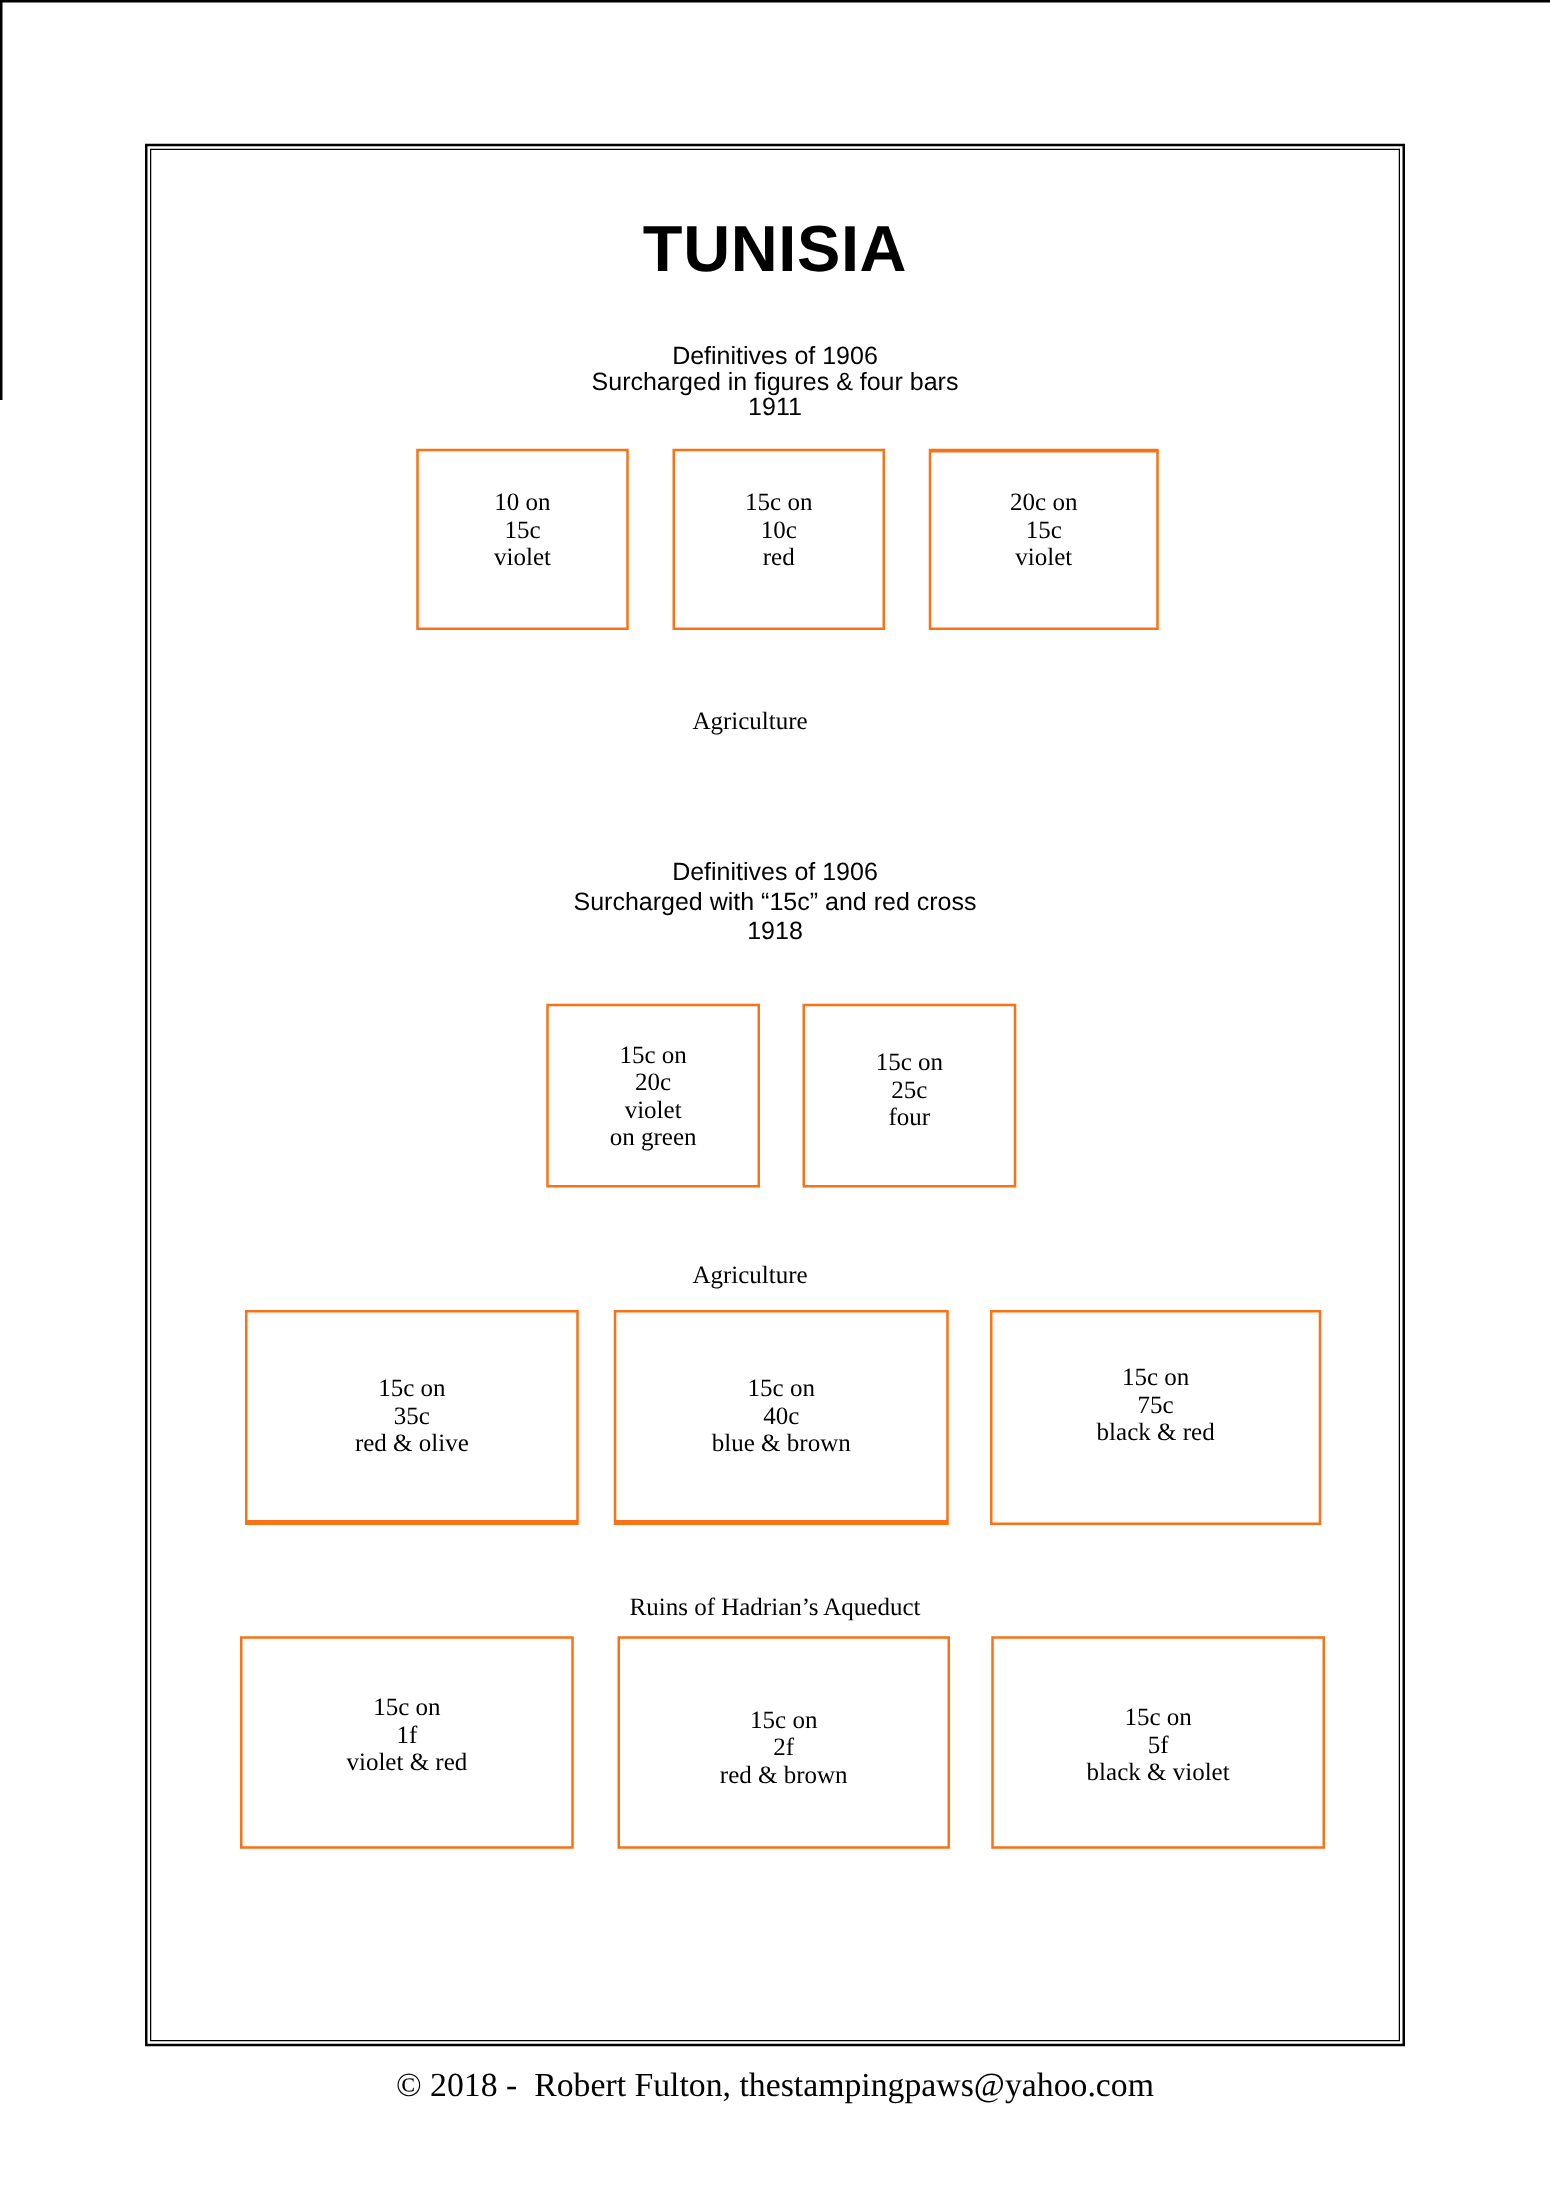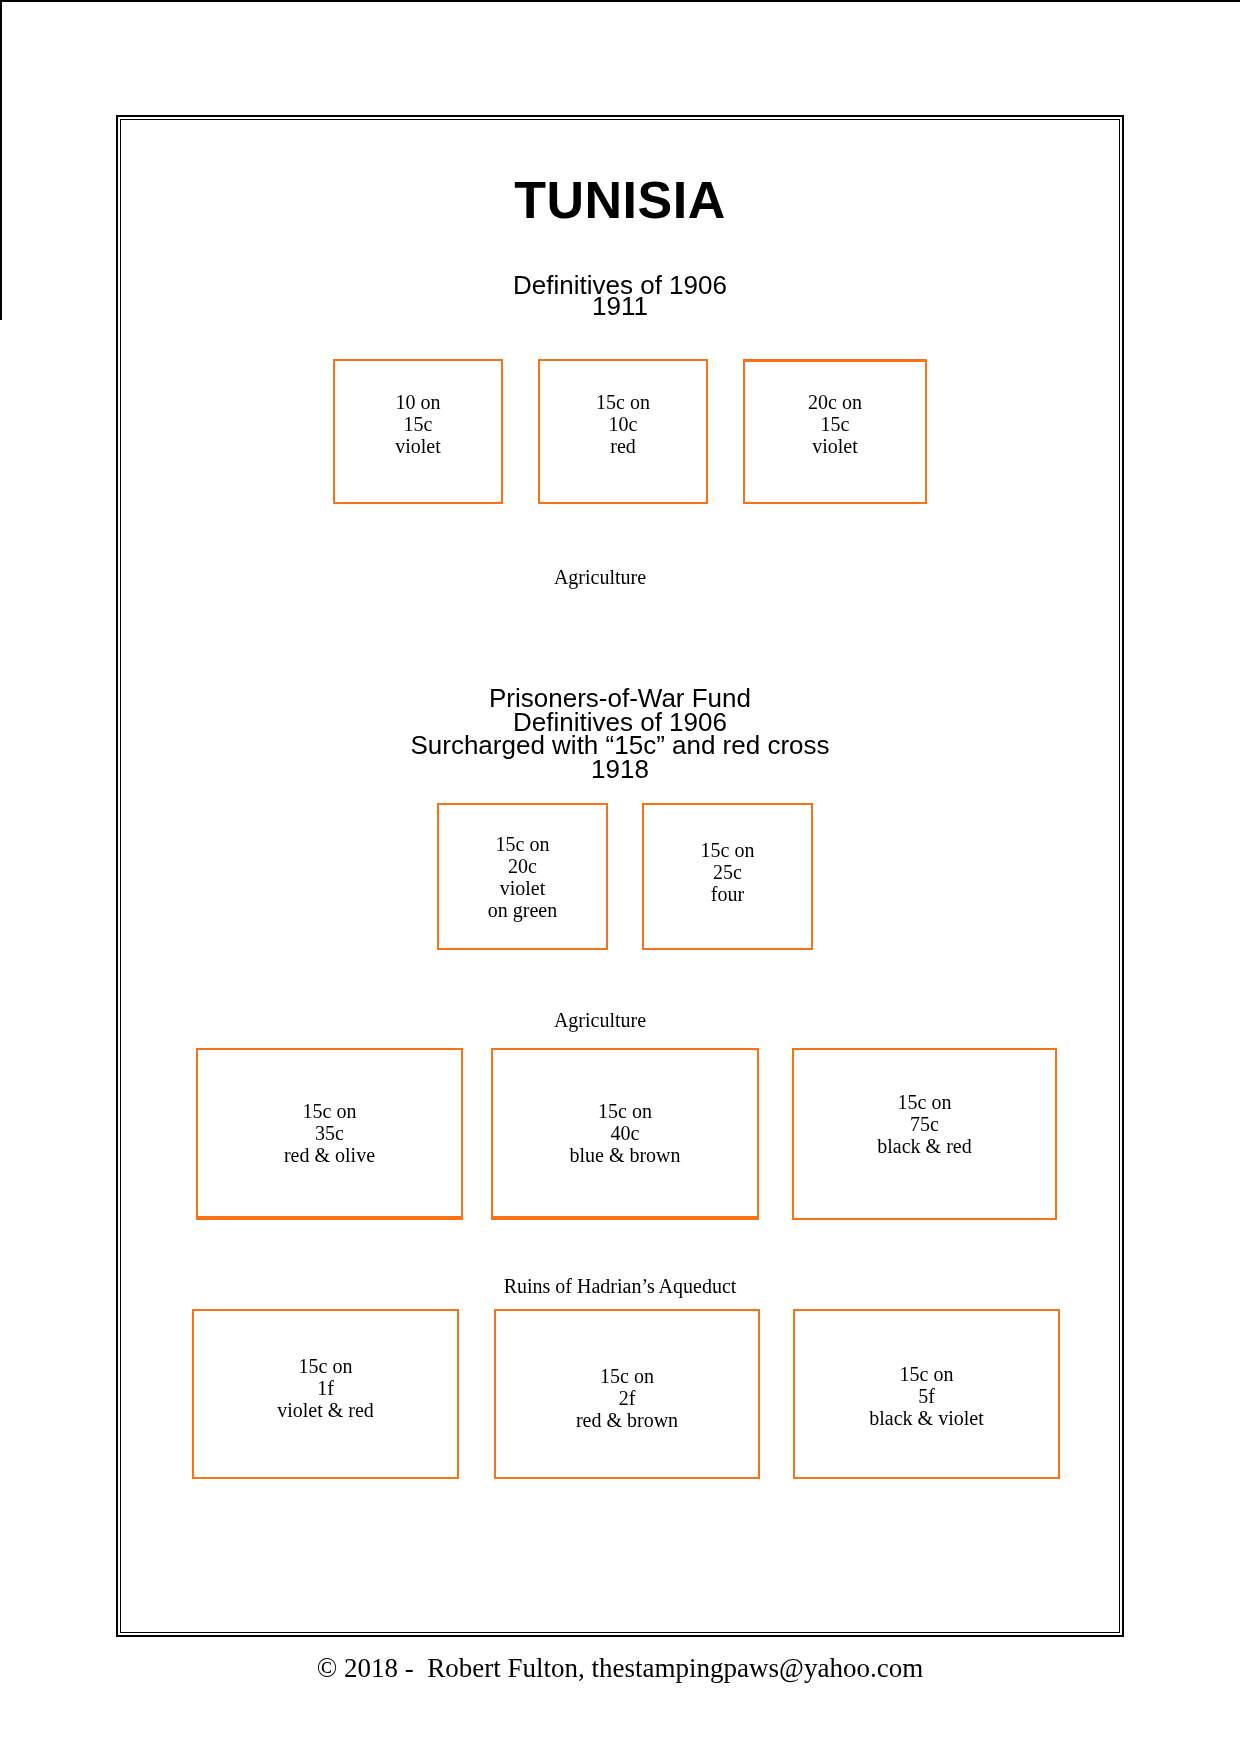--- a/index.html
+++ b/index.html
@@ -31,21 +31,21 @@
     position:absolute;top:174px;left:0;width:1240px;
     text-align:center;
     font-family:"Liberation Sans",sans-serif;
     font-weight:bold;font-size:52px;line-height:1;
     letter-spacing:0.5px;
   }
   .hdr{
     position:absolute;left:0;width:1240px;
     text-align:center;
     font-family:"Liberation Sans",sans-serif;
-    font-size:26px;
+    font-size:20px;
   }
   .hdr1{top:275px;line-height:20.5px;}
   .hdr2{top:687px;line-height:23.5px;}
 
   .stamp{
     position:absolute;
     border:2px solid #f97316;
     box-sizing:border-box;
     background:#fff;
     display:flex;align-items:center;justify-content:center;
@@ -89,20 +89,21 @@
   <div class="edge-left"></div>
 
   <div class="frame">
     <div class="frame-inner"></div>
   </div>
 
   <div class="title">TUNISIA</div>
 
   <div class="hdr hdr1">
     <div>Definitives of 1906</div>
+    <div>Surcharged in figures &amp; four bars</div>
     <div>1911</div>
   </div>
 
   <div class="stamp" style="left:333px;top:359px;width:170px;height:145px">
     <div class="stamp-text up16">
       <span>10 on</span>
       <span>15c</span>
       <span>violet</span>
     </div>
   </div>
@@ -117,21 +118,20 @@
     <div class="stamp-text up16">
       <span>20c on</span>
       <span>15c</span>
       <span>violet</span>
     </div>
   </div>
 
   <div class="caption cap-narrow" style="top:532px">Agriculture</div>
 
   <div class="hdr hdr2">
-    <div>Prisoners-of-War Fund</div>
     <div>Definitives of 1906</div>
     <div>Surcharged with “15c” and red cross</div>
     <div>1918</div>
   </div>
 
   <div class="stamp" style="left:437px;top:803px;width:171px;height:147px">
     <div class="stamp-text">
       <span>15c on</span>
       <span>20c</span>
       <span>violet</span>

